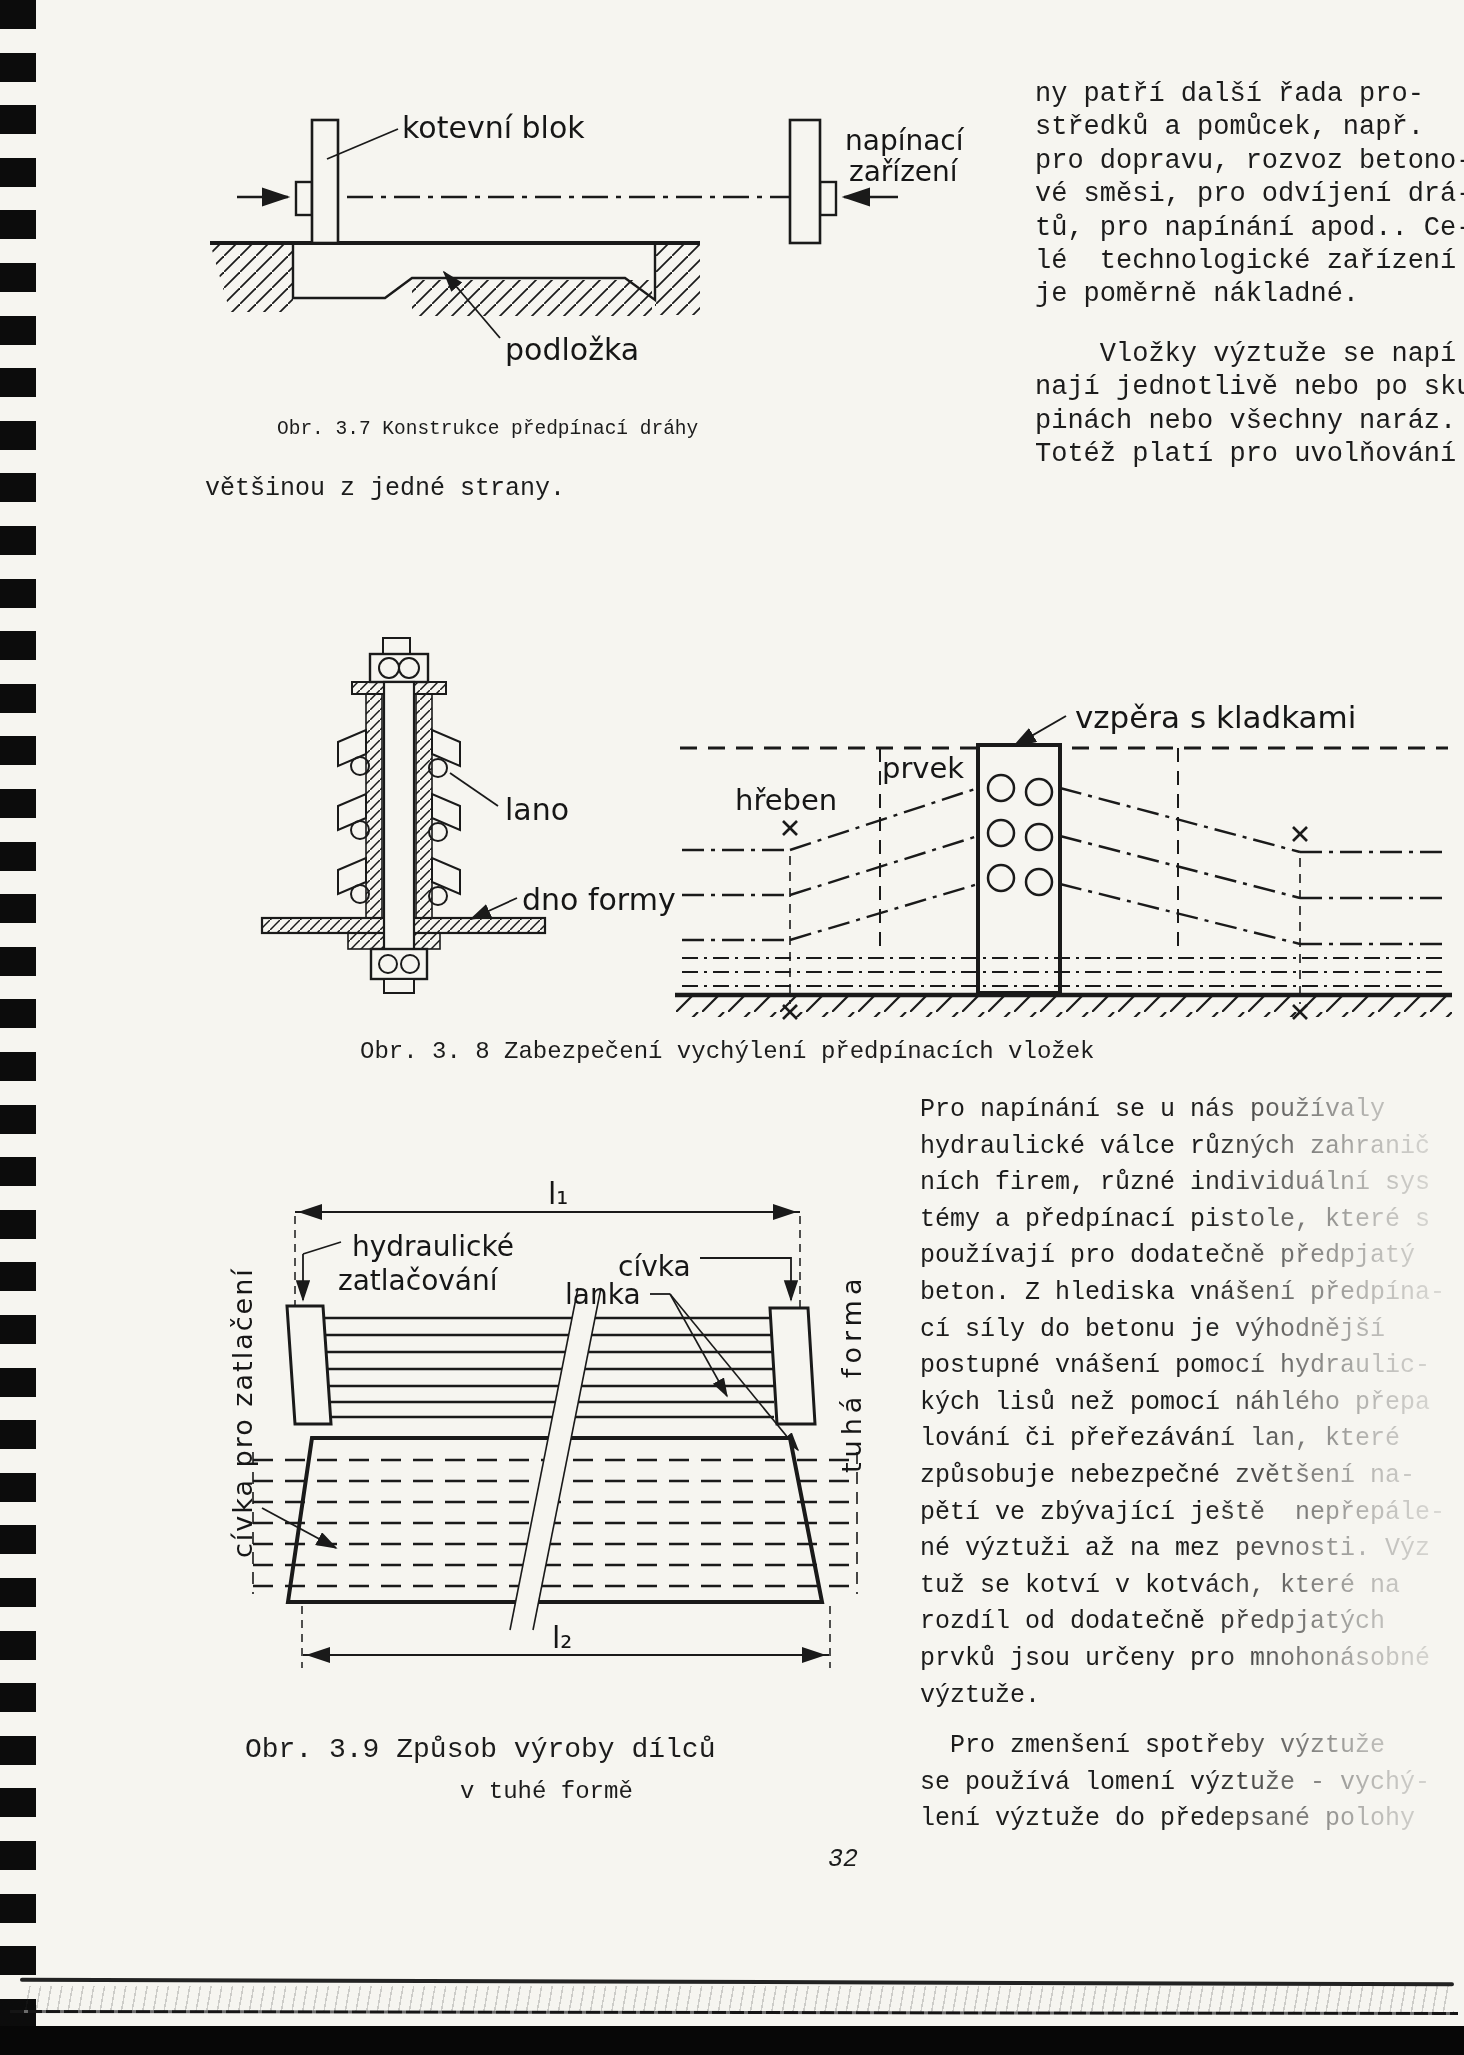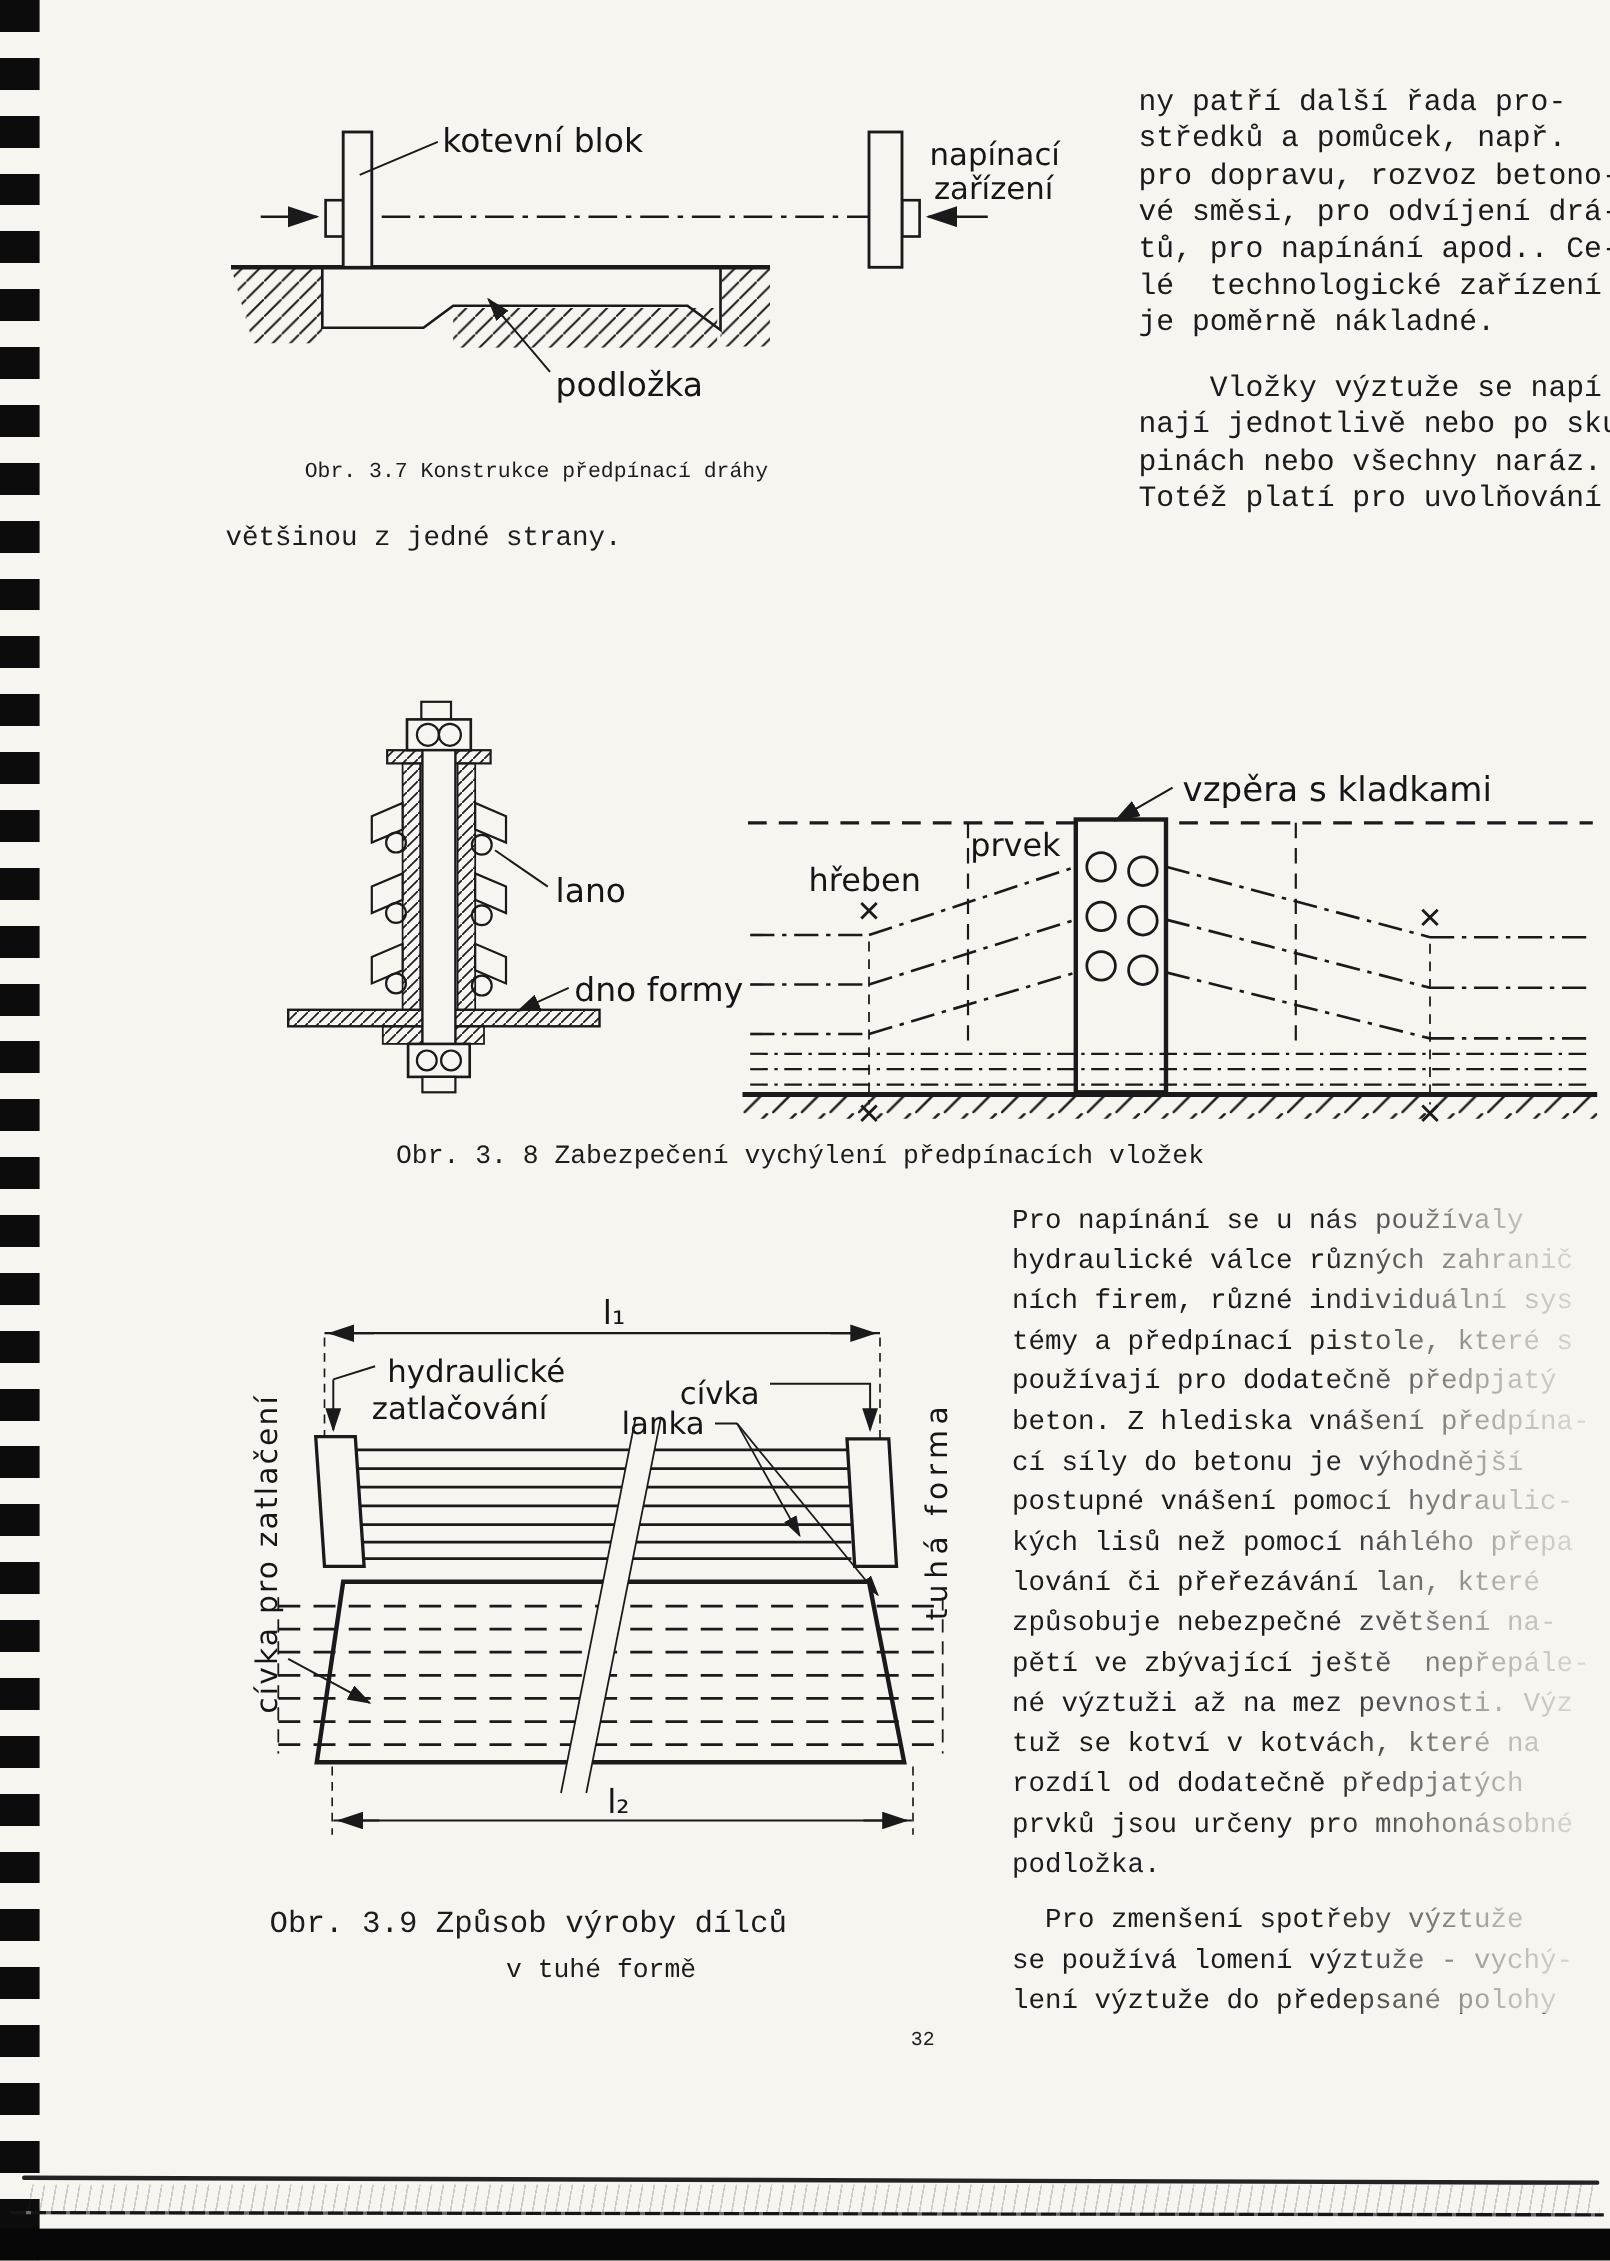--- a/index.html
+++ b/index.html
@@ -18,21 +18,21 @@
   .txt .line { white-space:pre; }
   .col-a { left:1035px; top:78px;  font-size:27px; line-height:33.4px; letter-spacing:0px; }
   .col-b { left:1035px; top:338px; font-size:27px; line-height:33.4px; }
   .cap37 { left:277px;  top:418px; font-size:19.5px; }
   .parm  { left:205px;  top:468px; font-size:25px; line-height:41px; }
   .cap38 { left:360px;  top:1038px; font-size:24px; }
   .col-c { left:920px;  top:1092px; font-size:25px; line-height:36.6px; }
   .col-d { left:920px;  top:1728px; font-size:25px; line-height:36.6px; }
   .cap39a{ left:245px;  top:1734px; font-size:28px; }
   .cap39b{ left:460px;  top:1778px; font-size:24px; }
-  .pnum  { left:828px;  top:1845px; font-size:18px; }
+  .pnum  { left:828px;  top:1845px; font-size:25px;font-style:italic; }
   .fig { position:absolute; }
   .lbl { font-family:"DejaVu Sans",sans-serif; fill:#161616; }
   
   .fade {
     position:absolute; left:1200px; top:1085px; width:264px; height:745px;
     background:linear-gradient(to right,rgba(246,245,240,0) 0%,rgba(246,245,240,0.72) 65%,rgba(246,245,240,0.92) 100%);
     pointer-events:none;
   }
   .edge1 { position:absolute; left:20px; top:1980px; width:1434px; height:4px;
            background:#232323; transform:rotate(0.18deg); border-radius:2px; }
@@ -228,21 +228,21 @@
       <div class="line">cí síly do betonu je výhodnější</div>
       <div class="line">postupné vnášení pomocí hydraulic-</div>
       <div class="line">kých lisů než pomocí náhlého přepa</div>
       <div class="line">lování či přeřezávání lan, které</div>
       <div class="line">způsobuje nebezpečné zvětšení na-</div>
       <div class="line">pětí ve zbývající ještě  nepřepále-</div>
       <div class="line">né výztuži až na mez pevnosti. Výz</div>
       <div class="line">tuž se kotví v kotvách, které na</div>
       <div class="line">rozdíl od dodatečně předpjatých</div>
       <div class="line">prvků jsou určeny pro mnohonásobné</div>
-      <div class="line">podložka.</div>
+      <div class="line">výztuže.</div>
     </div>
   <div class="txt col-d">
       <div class="line">  Pro zmenšení spotřeby výztuže</div>
       <div class="line">se používá lomení výztuže - vychý-</div>
       <div class="line">lení výztuže do předepsané polohy</div>
     </div>
 
   <svg class="fig" style="left:215px;top:1175px;" width="670" height="500" viewBox="215 1175 670 500">
     <defs>
       <marker id="arr39" markerWidth="13" markerHeight="10" refX="11" refY="4" orient="auto">

